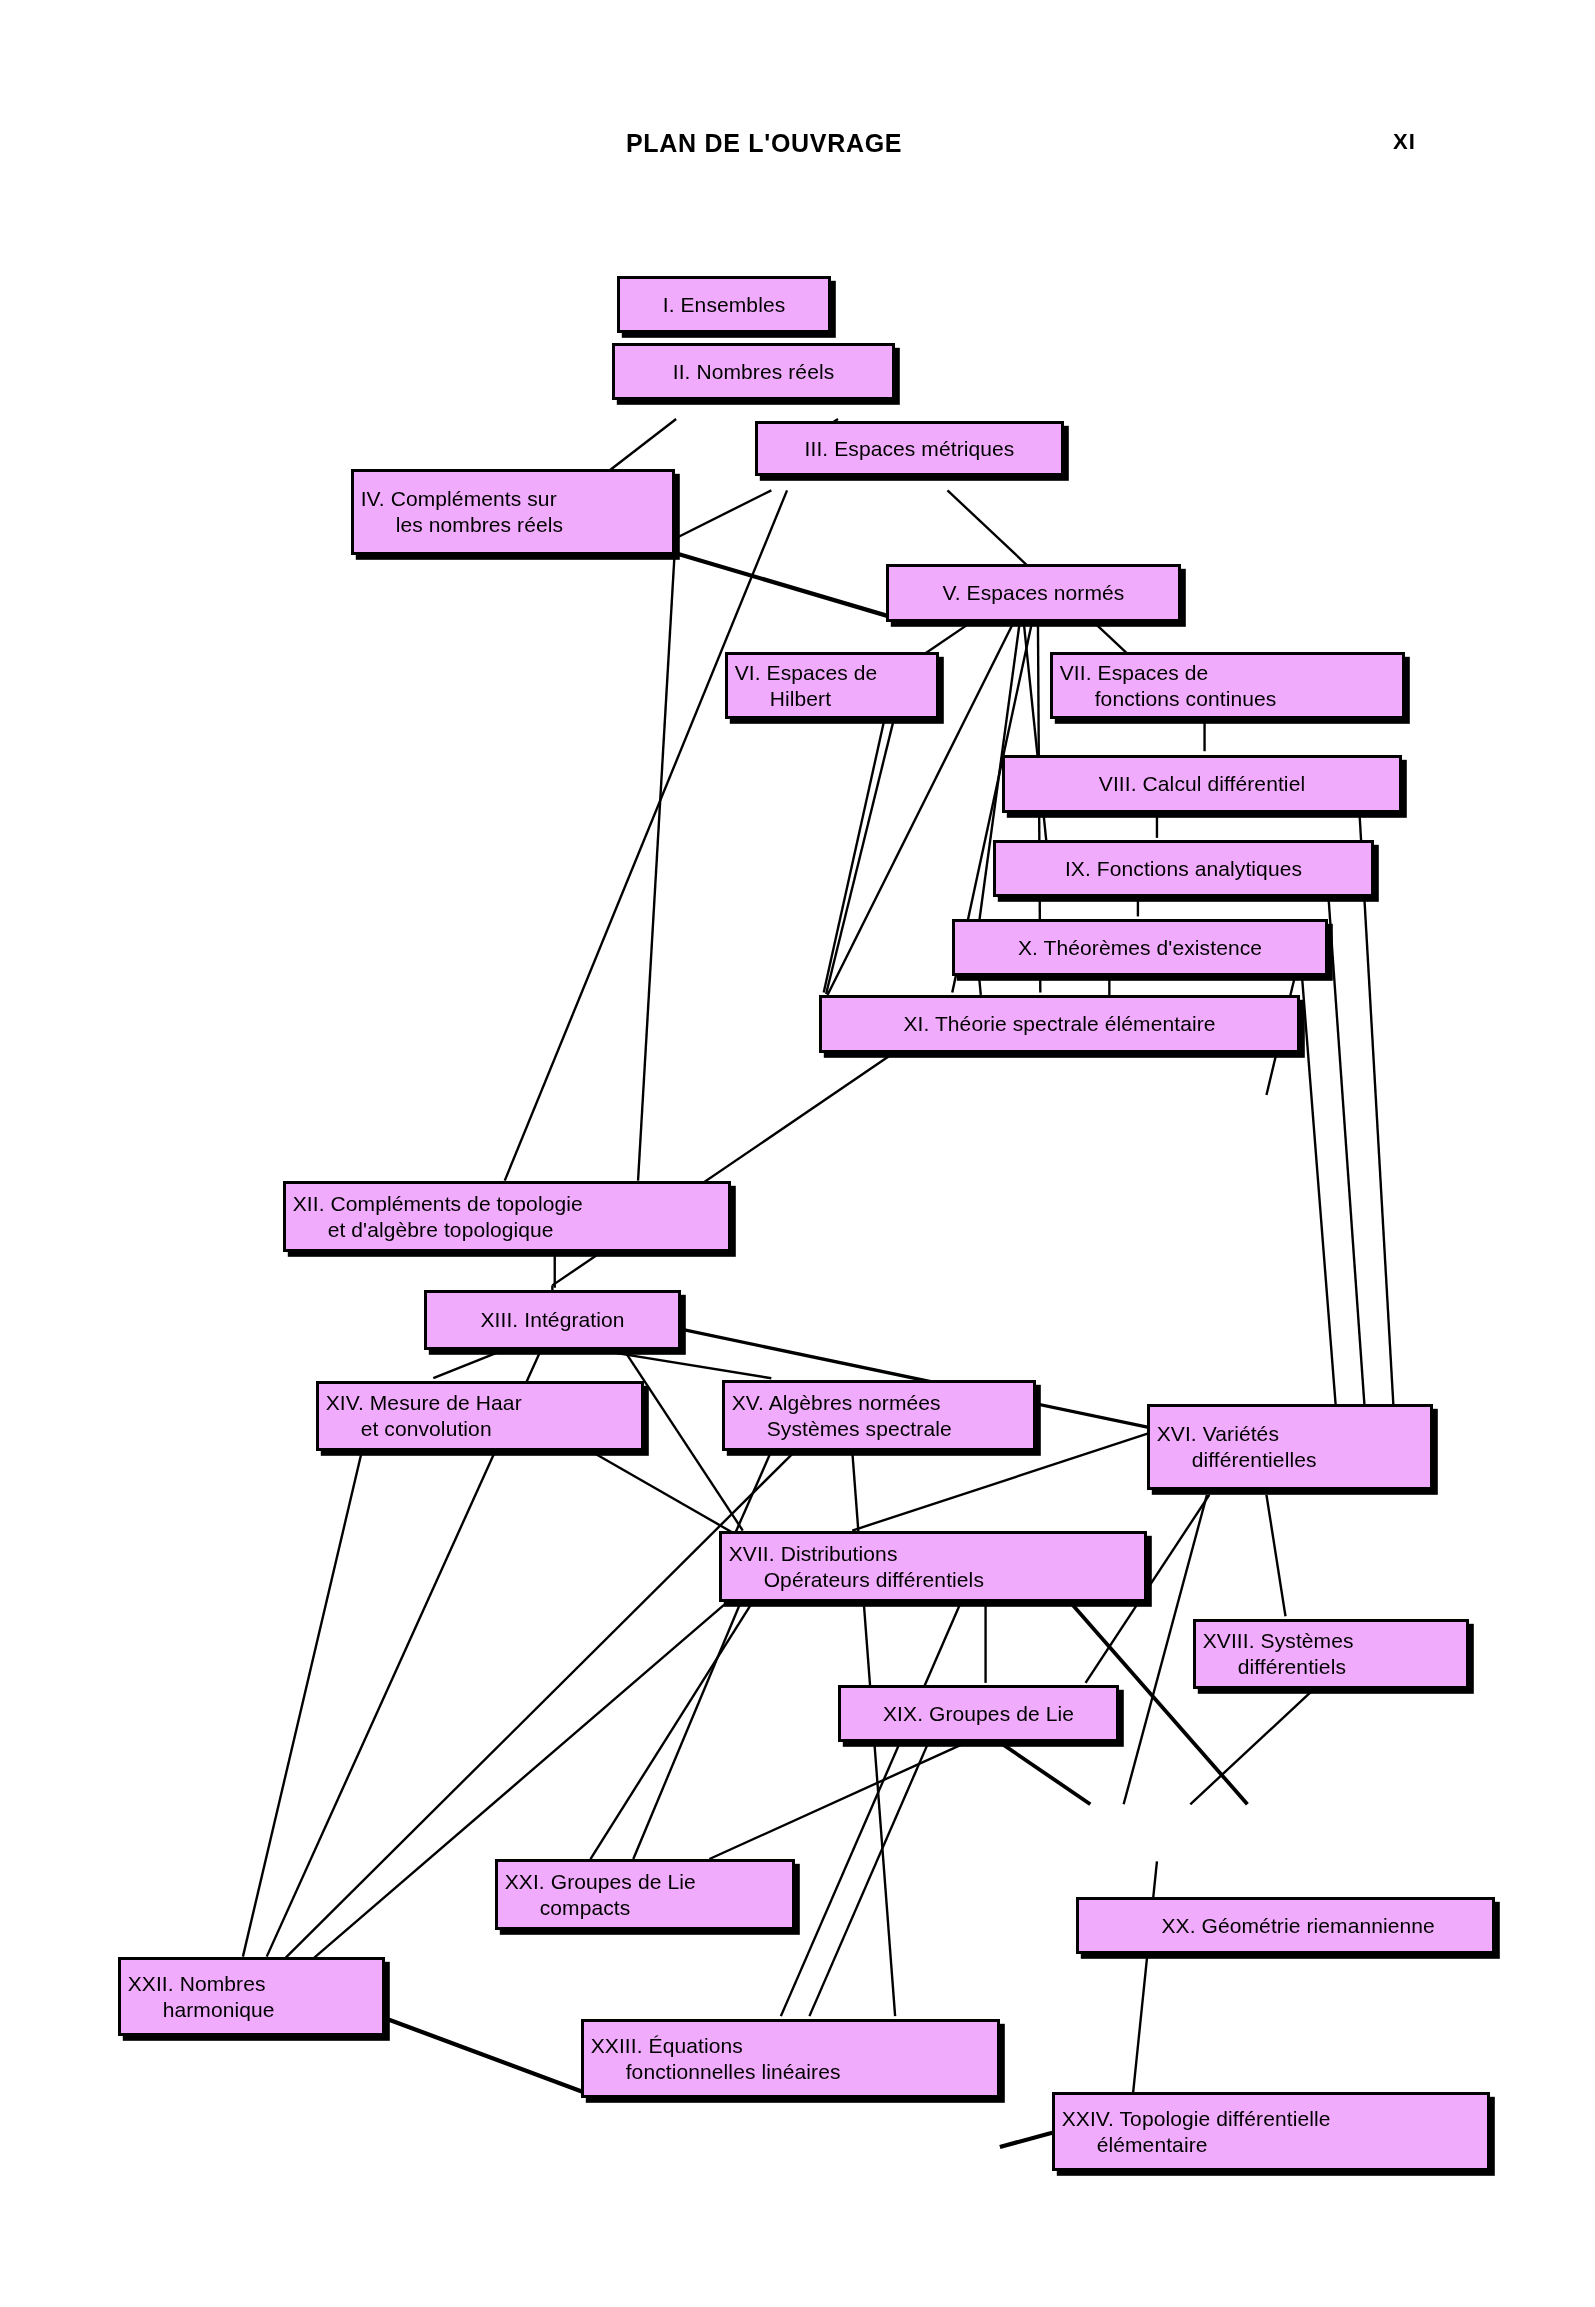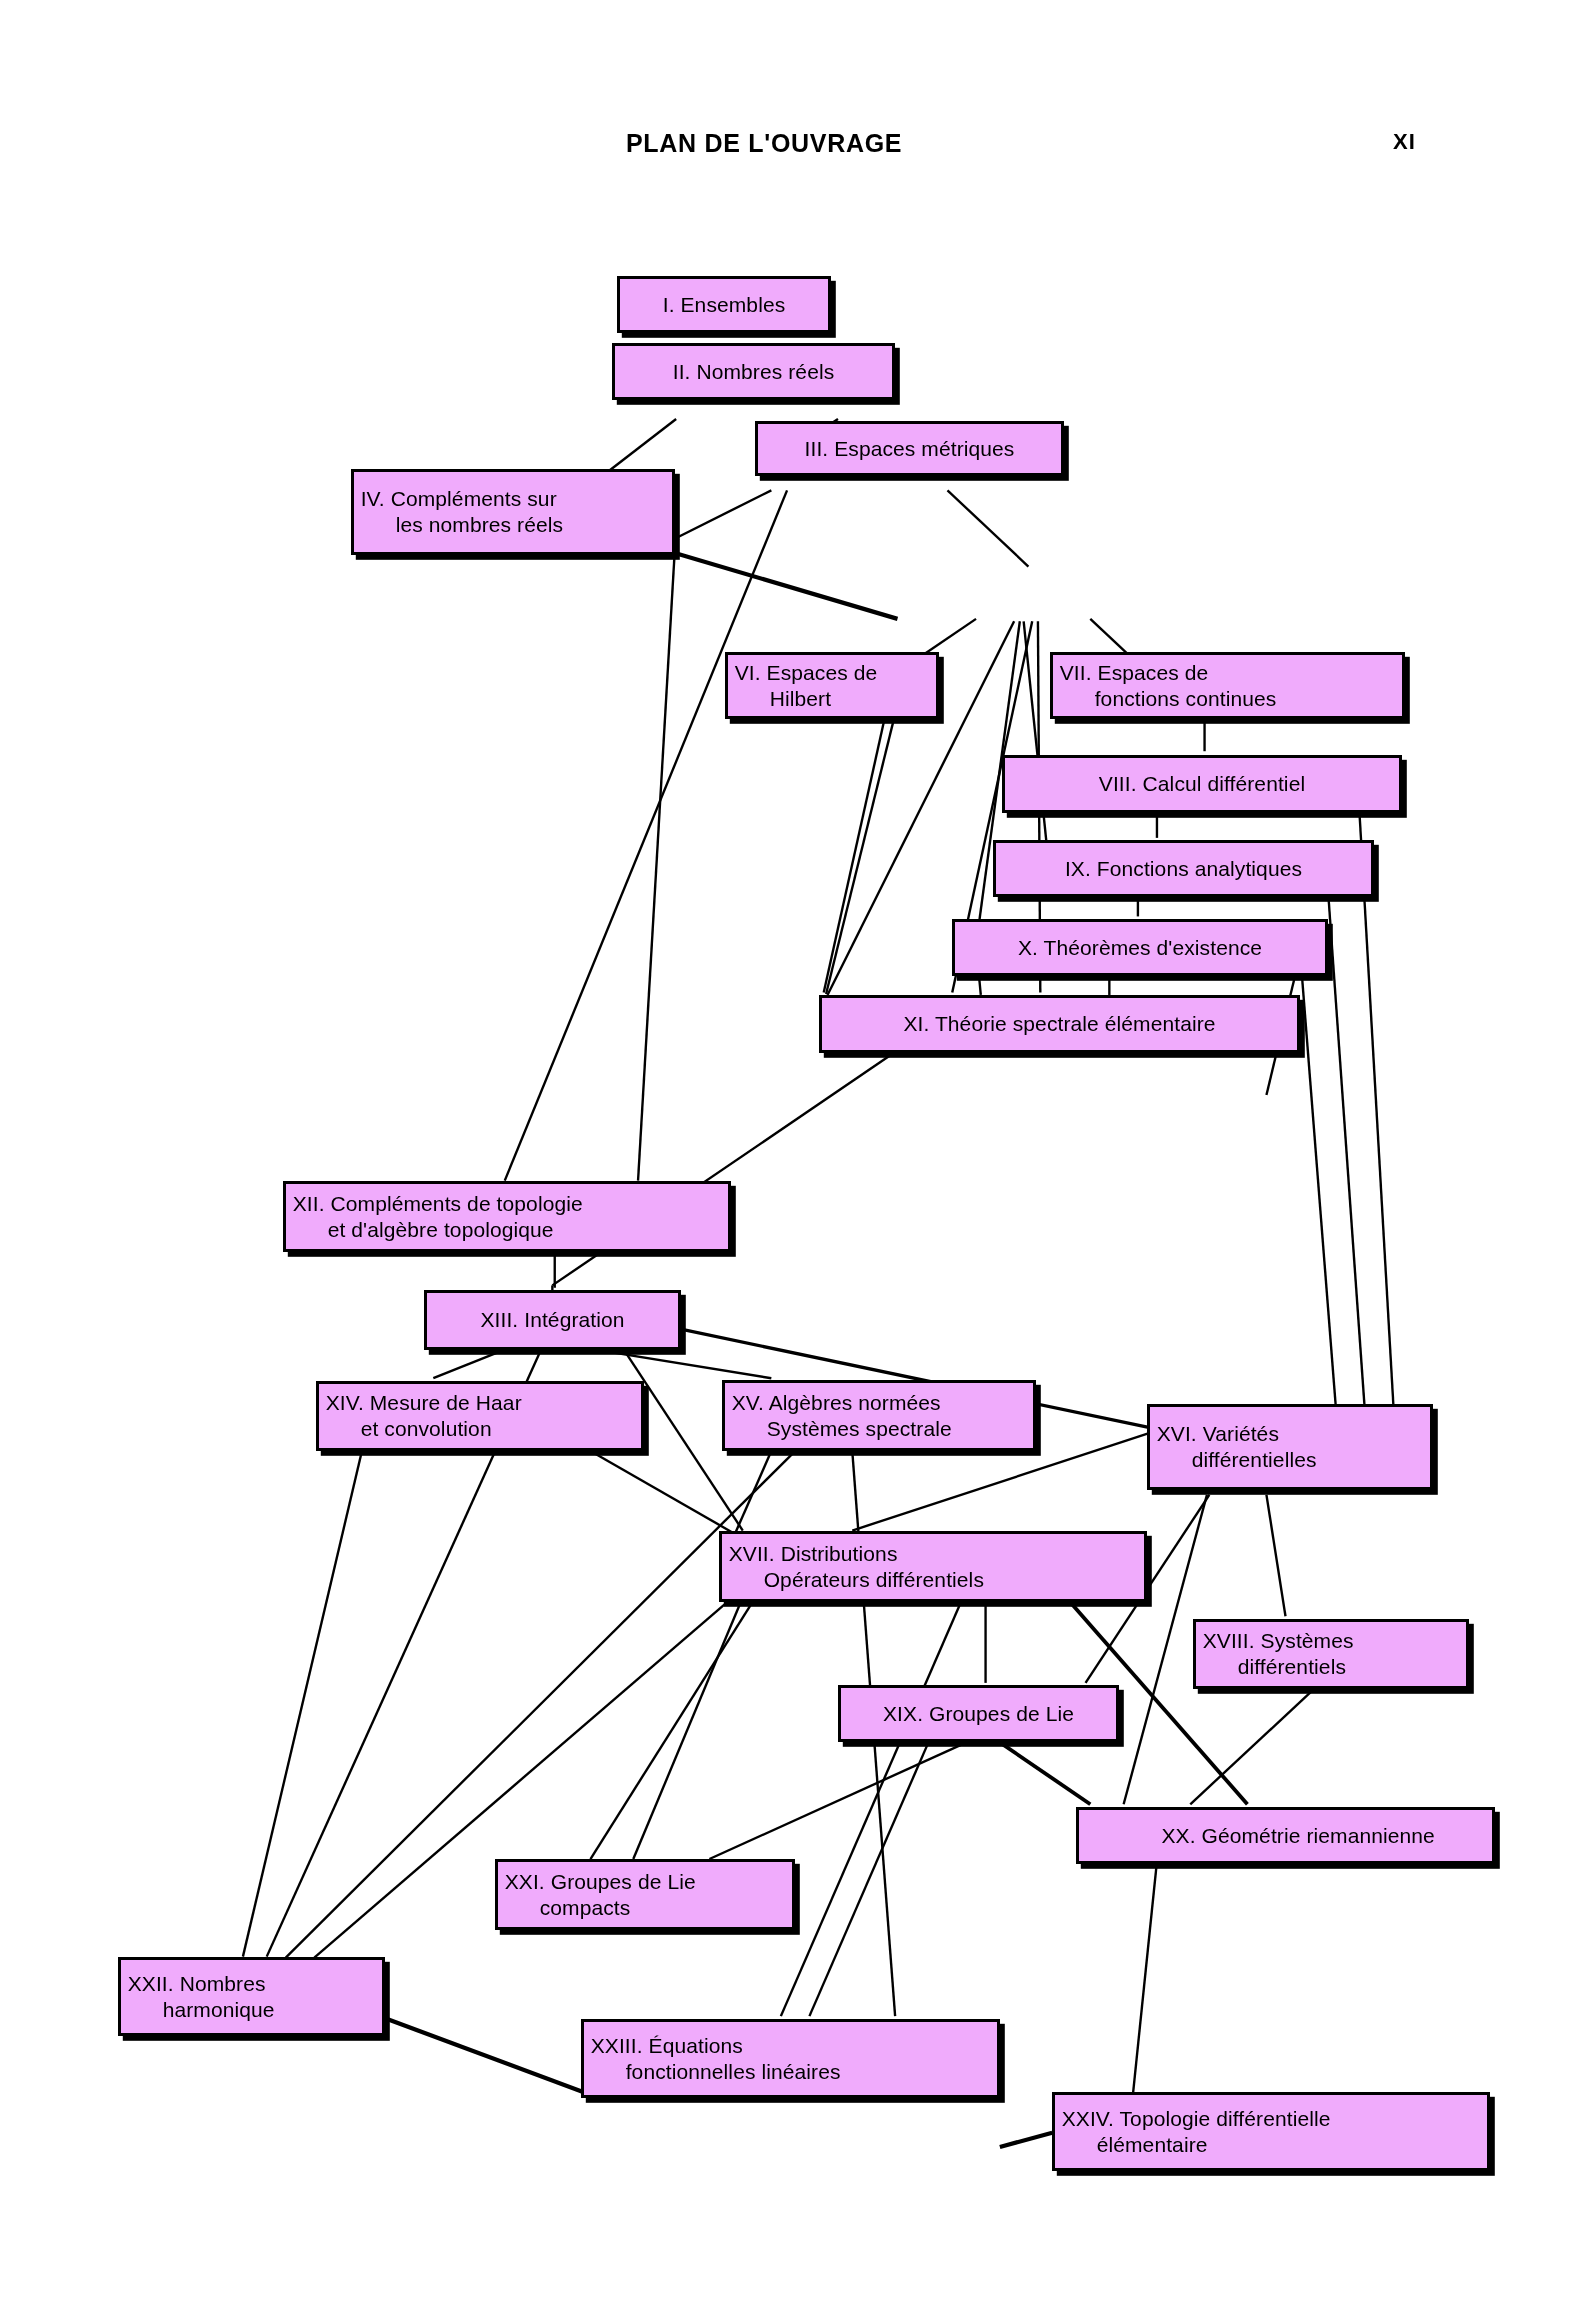--- a/index.html
+++ b/index.html
@@ -203,20 +203,23 @@
 
     <div class="node ctr" style="left:755px;top:421px;width:309px;height:55px;">
       <div class="ln">III.  Espaces métriques</div>
     </div>
 
     <div class="node two" style="left:351px;top:469px;width:324px;height:86px;">
       <div class="ln l1">IV.  Compléments sur</div>
       <div class="ln l2">les nombres réels</div>
     </div>
 
+    <div class="node ctr" style="left:886px;top:564px;width:295px;height:58px;">
+      <div class="ln">V.  Espaces normés</div>
+    </div>
 
     <div class="node two" style="left:725px;top:652px;width:214px;height:67px;">
       <div class="ln l1">VI.  Espaces de</div>
       <div class="ln l2">Hilbert</div>
     </div>
 
     <div class="node two" style="left:1050px;top:652px;width:355px;height:67px;">
       <div class="ln l1">VII.  Espaces de</div>
       <div class="ln l2">fonctions continues</div>
     </div>
@@ -268,21 +271,21 @@
 
     <div class="node two" style="left:1193px;top:1619px;width:276px;height:70px;">
       <div class="ln l1">XVIII.  Systèmes</div>
       <div class="ln l2">différentiels</div>
     </div>
 
     <div class="node ctr" style="left:838px;top:1685px;width:281px;height:57px;">
       <div class="ln">XIX.  Groupes de Lie</div>
     </div>
 
-    <div class="node ctr" style="left:1076px;top:1807px;width:419px;height:57px;padding-left:32px;">
+    <div class="node ctr" style="left:1076px;top:1897px;width:419px;height:57px;padding-left:32px;">
       <div class="ln">XX.  Géométrie riemannienne</div>
     </div>
 
     <div class="node two" style="left:495px;top:1859px;width:300px;height:71px;">
       <div class="ln l1">XXI.  Groupes de Lie</div>
       <div class="ln l2">compacts</div>
     </div>
 
     <div class="node two" style="left:118px;top:1957px;width:267px;height:79px;">
       <div class="ln l1">XXII.  Nombres</div>

